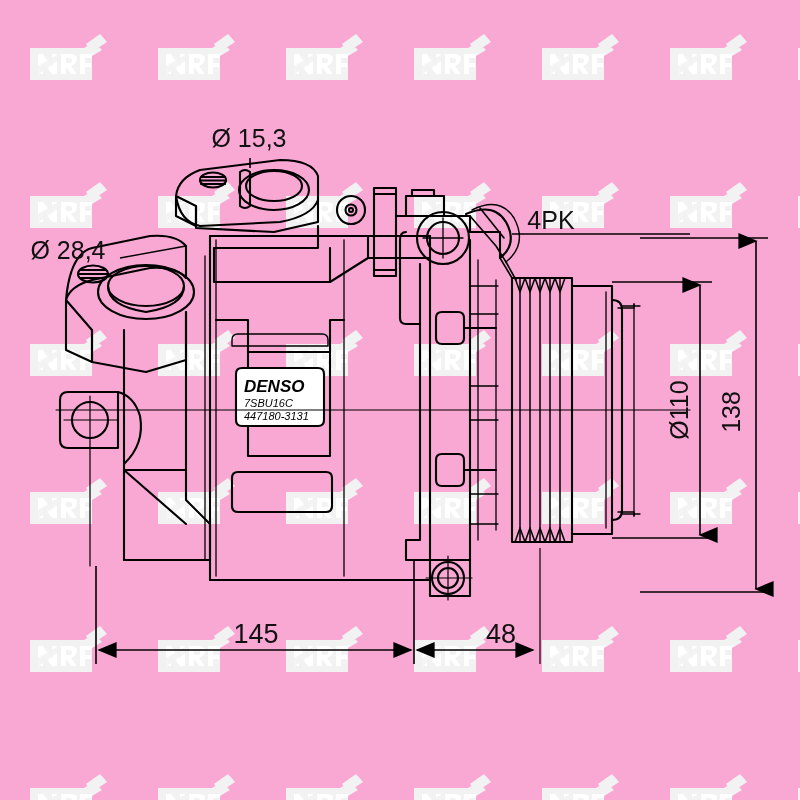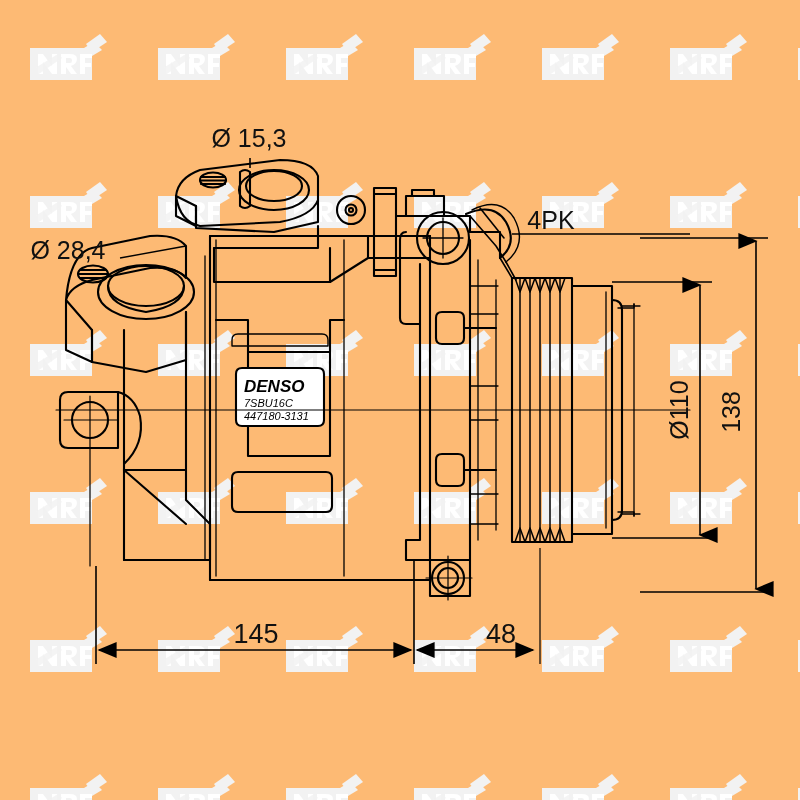--- a/index.html
+++ b/index.html
@@ -1,18 +1,18 @@
 <!DOCTYPE html>
 <html><head>
 <meta charset="utf-8">
 <style>
   html,body{margin:0;padding:0;background:#ffffff;}
   body{width:800px;height:800px;overflow:hidden;
        font-family:"Liberation Sans", sans-serif;}
-  #stage{position:relative;width:800px;height:800px;background:#fdba74;}
+  #stage{position:relative;width:800px;height:800px;background:#f9a8d4;}
   #watermark{position:absolute;left:0;top:0;width:800px;height:800px;}
   #drawing{position:absolute;left:0;top:0;width:800px;height:800px;}
   .dimtext{font-family:"Liberation Sans", sans-serif;font-weight:400;fill:#111;}
 </style>
 </head>
 <body>
 
 <div id="stage">
 
   <svg id="watermark" viewBox="0 0 800 800">

